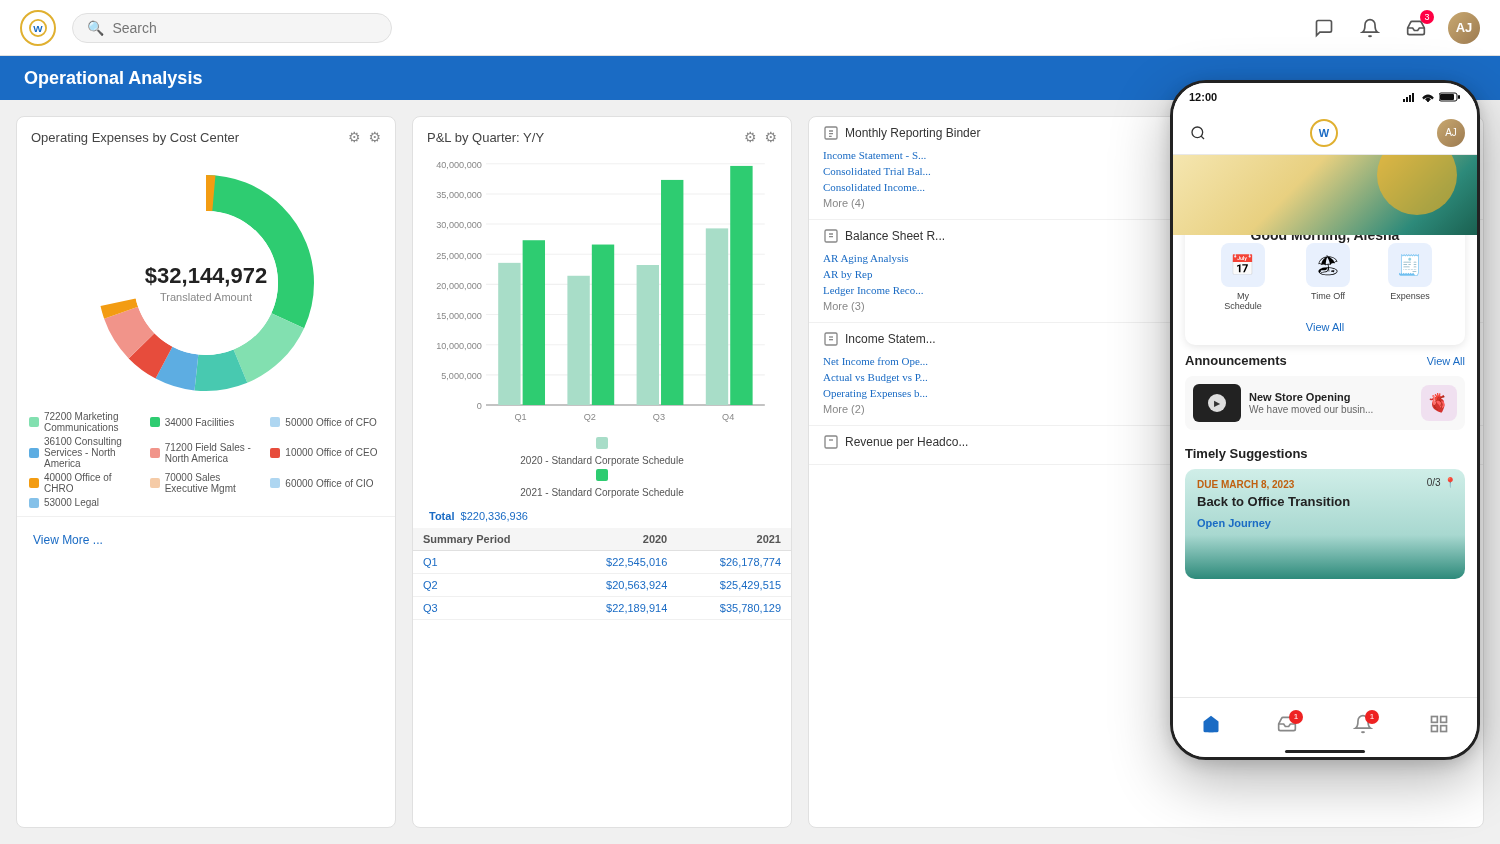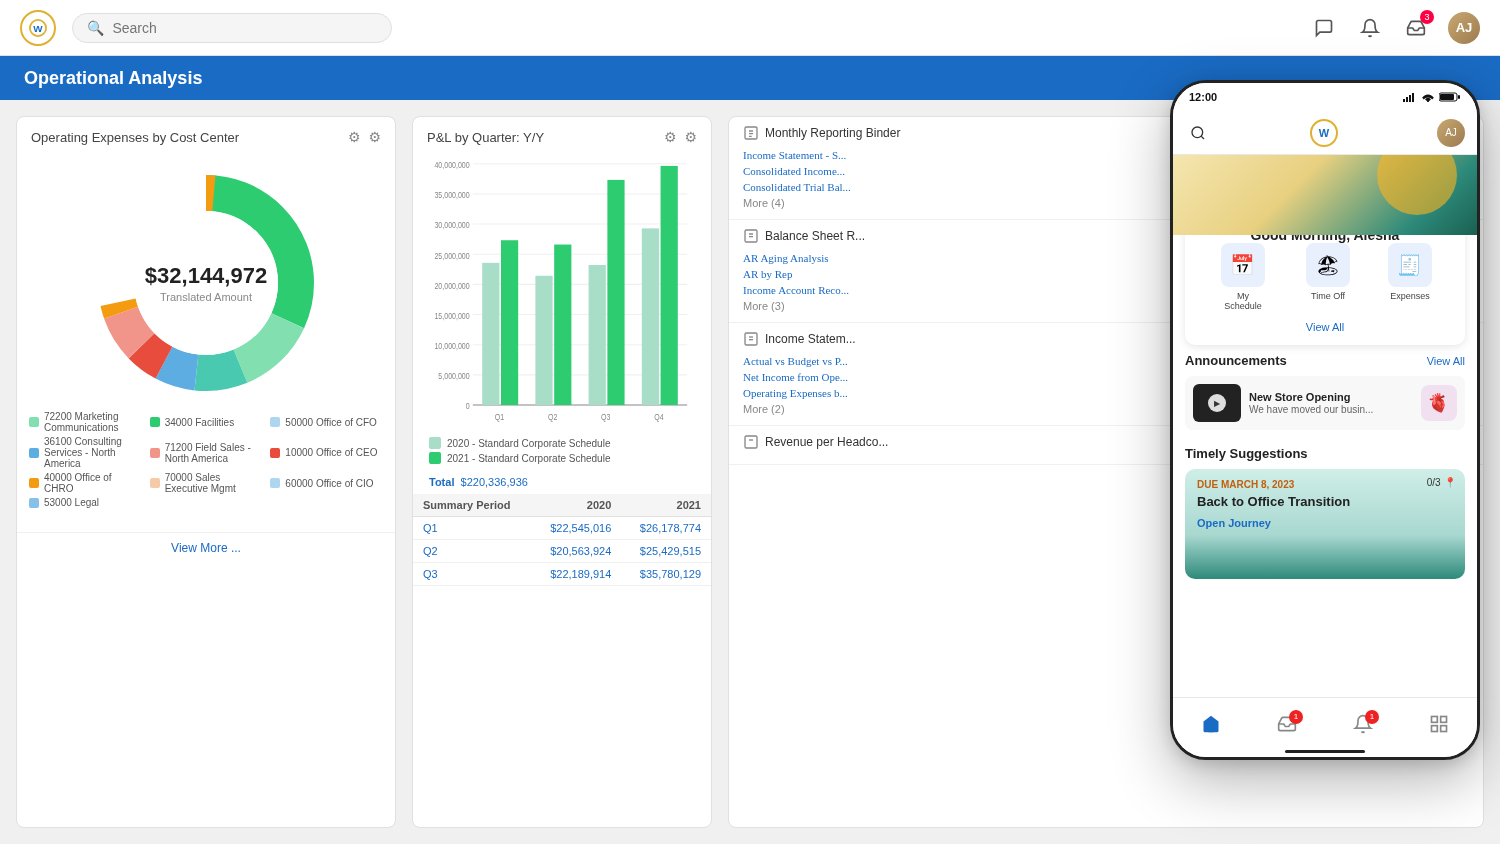--- a/index.html
+++ b/index.html
@@ -131,42 +131,42 @@
       gap: 3px 8px;
     }
     .legend-item {
       display: flex; align-items: center; gap: 5px;
       font-size: 10px; color: #555;
     }
     .legend-dot {
       width: 10px; height: 10px; border-radius: 2px; flex-shrink: 0;
     }
     .view-more {
-      text-align: center; padding: 8px;
+      padding: 16px;
       font-size: 12px; color: #1a6bc4; cursor: pointer; border-top: 1px solid #f0f0f0;
-      margin-top: 20px;
+      margin-top: 4px;
     }
 
     
     .bar-card {
-      width: 300px;
+      width: 380px;
       flex-shrink: 0;
     }
     .bar-chart-area {
       padding: 0 16px;
       height: 280px;
     }
     .bar-chart-svg { width: 100%; height: 100%; }
     .chart-legend {
       padding: 4px 16px 8px;
       display: flex; flex-direction: column; gap: 3px;
     }
     .chart-legend-item {
       display: flex; align-items: center; gap: 6px;
-      font-size: 10px; color: #555;
+      font-size: 10px; color: #555; flex-direction: column;
     }
     .chart-legend-dot { width: 12px; height: 12px; border-radius: 2px; }
     .chart-total {
       padding: 4px 16px 6px;
       font-size: 11px; color: #555;
     }
     .chart-total span { font-weight: 600; color: #1a6bc4; }
 
     
     .data-table {
@@ -594,49 +594,49 @@
       <div class="report-section-title">
         <svg width="16" height="16" viewBox="0 0 24 24" fill="none" stroke="#888" stroke-width="2">
           <rect x="3" y="3" width="18" height="18" rx="2"></rect>
             <line x1="9" y1="9" x2="15" y2="9"></line>
           <line x1="9" y1="13" x2="15" y2="13"></line>
             <line x1="9" y1="17" x2="13" y2="17"></line>
         </svg>
         <span>Monthly Reporting Binder</span>
       </div>
       <div class="report-list-item">Income Statement - S...</div>
+      <div class="report-list-item">Consolidated Trial Bal...</div>
       <div class="report-list-item">Consolidated Income...</div>
-      <div class="report-list-item">Consolidated Trial Bal...</div>
       <div class="report-more">More (4)</div>
     </div>
     <div class="report-section">
       <div class="report-section-title">
         <svg width="16" height="16" viewBox="0 0 24 24" fill="none" stroke="#888" stroke-width="2">
           <rect x="3" y="3" width="18" height="18" rx="2"></rect>
             <line x1="9" y1="9" x2="15" y2="9"></line>
           <line x1="9" y1="13" x2="15" y2="13"></line>
         </svg>
         <span>Balance Sheet R...</span>
       </div>
       <div class="report-list-item">AR Aging Analysis</div>
       <div class="report-list-item">AR by Rep</div>
-      <div class="report-list-item">Income Account Reco...</div>
+      <div class="report-list-item">Ledger Income Reco...</div>
       <div class="report-more">More (3)</div>
     </div>
     <div class="report-section">
       <div class="report-section-title">
         <svg width="16" height="16" viewBox="0 0 24 24" fill="none" stroke="#888" stroke-width="2">
           <rect x="3" y="3" width="18" height="18" rx="2"></rect>
             <line x1="9" y1="9" x2="15" y2="9"></line>
           <line x1="9" y1="13" x2="15" y2="13"></line>
         </svg>
         <span>Income Statem...</span>
       </div>
+      <div class="report-list-item">Net Income from Ope...</div>
       <div class="report-list-item">Actual vs Budget vs P...</div>
-      <div class="report-list-item">Net Income from Ope...</div>
       <div class="report-list-item">Operating Expenses b...</div>
       <div class="report-more">More (2)</div>
     </div>
     <div class="report-section">
       <div class="report-section-title">
         <svg width="16" height="16" viewBox="0 0 24 24" fill="none" stroke="#888" stroke-width="2">
           <rect x="3" y="3" width="18" height="18" rx="2"></rect>
             <line x1="9" y1="9" x2="15" y2="9"></line>
         </svg>
         <span>Revenue per Headco...</span>

